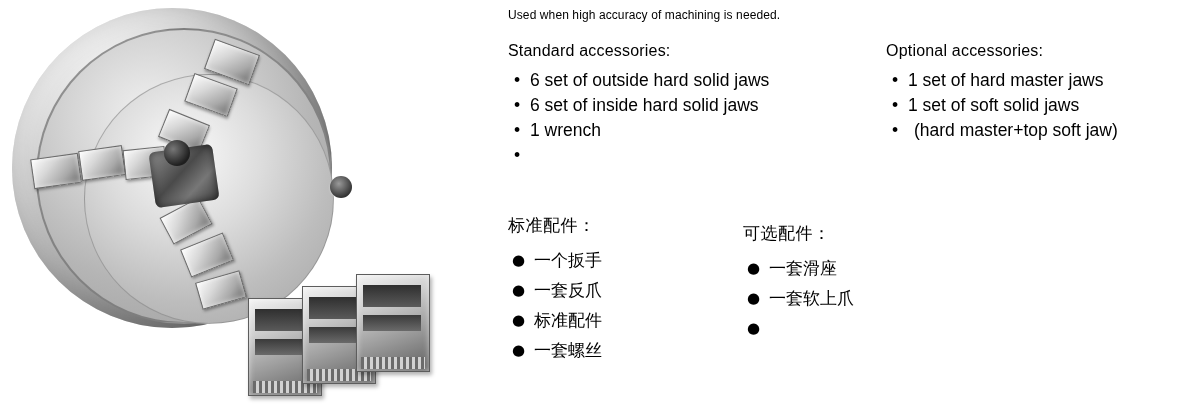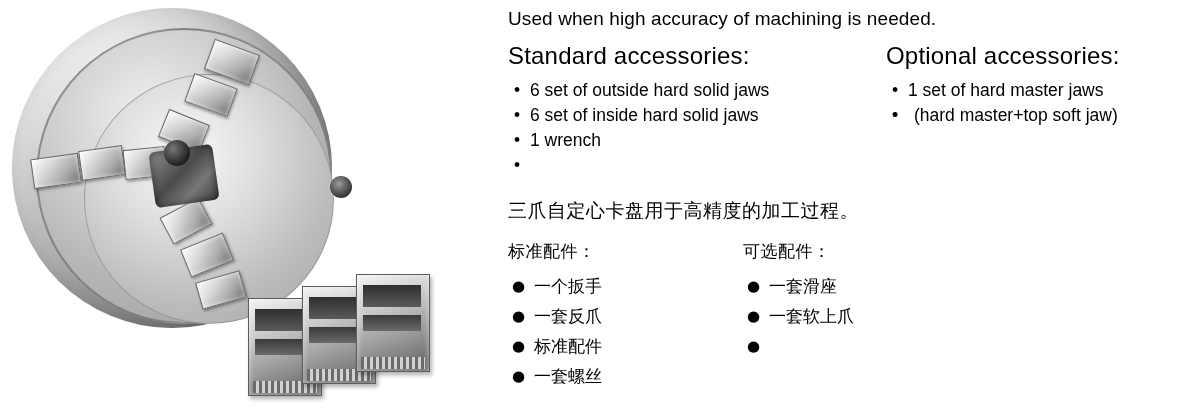--- a/index.html
+++ b/index.html
@@ -155,26 +155,26 @@
     position: absolute;
     left: 508px;
     top: 0;
     width: 671px;
     height: 412px;
   }
   .intro {
     position: absolute;
     left: 0;
     top: 8px;
-    font-size: 19px;
+    font-size: 12px;
     letter-spacing: 0.1px;
     white-space: nowrap;
   }
   .col-heading {
-    font-size: 24px;
+    font-size: 16px;
     letter-spacing: 0.2px;
     white-space: nowrap;
   }
   .col-std {
     position: absolute;
     left: 0;
     top: 42px;
     width: 360px;
   }
   .col-opt {
@@ -218,21 +218,21 @@
     letter-spacing: 0.5px;
     white-space: nowrap;
   }
   .cn-cols {
     position: relative;
     margin-top: 16px;
     height: 150px;
     text-decoration: underline;
   }
   .cn-col-std { position: absolute; left: 0; top: 0; width: 240px; }
-  .cn-col-opt { position: absolute; left: 235px; top: 0; width: 430px; }
+  .cn-col-opt { position: absolute; left: 235px; top: 8px; width: 430px; }
   .cn-heading {
     font-size: 17px;
     letter-spacing: 0.5px;
     white-space: nowrap;
   }
   ul.cn-list {
     list-style: none;
     margin: 8px 0 0 0;
     padding: 0;
   }
@@ -304,27 +304,26 @@
         <li><span class="bullet">•</span><span>6 set of inside hard solid jaws</span></li>
         <li><span class="bullet">•</span><span>1 wrench</span></li>
         <li><span class="bullet">•</span></li>
       </ul>
     </div>
 
     <div class="col-opt">
       <div class="col-heading">Optional  accessories:</div>
       <ul class="en-list">
         <li><span class="bullet">•</span><span>1 set of hard master jaws</span></li>
-        <li><span class="bullet">•</span></li>
+        <li><span class="bullet">•</span><span>1 set of soft solid jaws</span></li>
         <li><span class="bullet">•</span><span class="sub">(hard master+top soft jaw)</span></li>
       </ul>
     </div>
 
     <div class="cn">
-      <div class="cn-intro">三爪自定心卡盘用于高精度的加工过程。</div>
       <div class="cn-cols">
         <div class="cn-col-std">
           <div class="cn-heading">标准配件：</div>
           <ul class="cn-list">
             <li><span class="bullet">●</span><span>一个扳手</span></li>
             <li><span class="bullet">●</span><span>一套反爪</span></li>
             <li><span class="bullet">●</span><span>标准配件</span></li>
             <li><span class="bullet">●</span><span>一套螺丝</span></li>
           </ul>
         </div>

